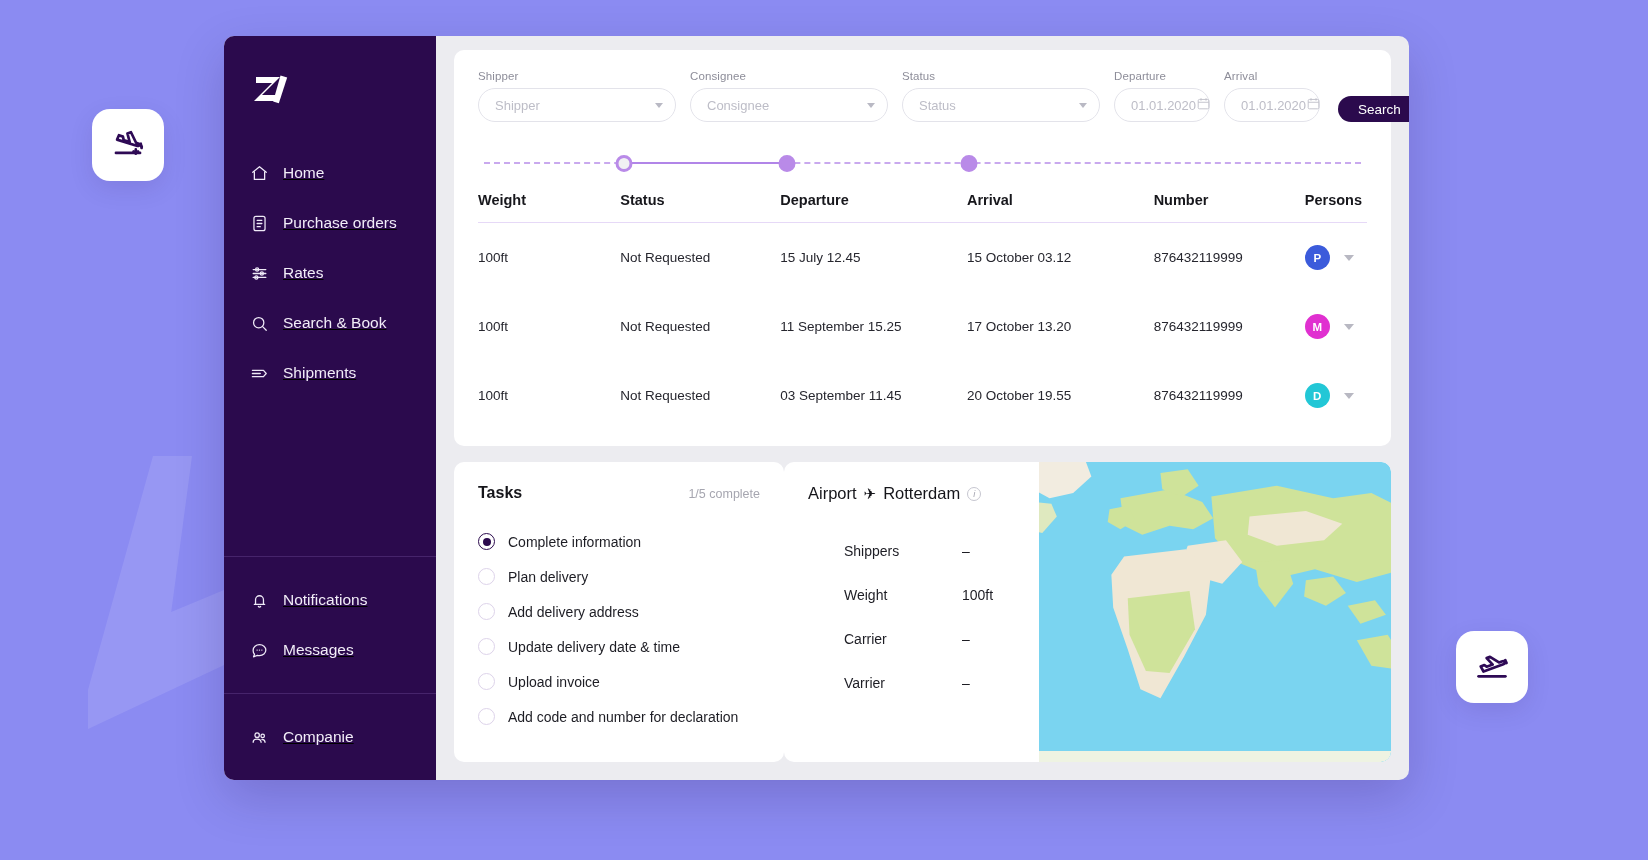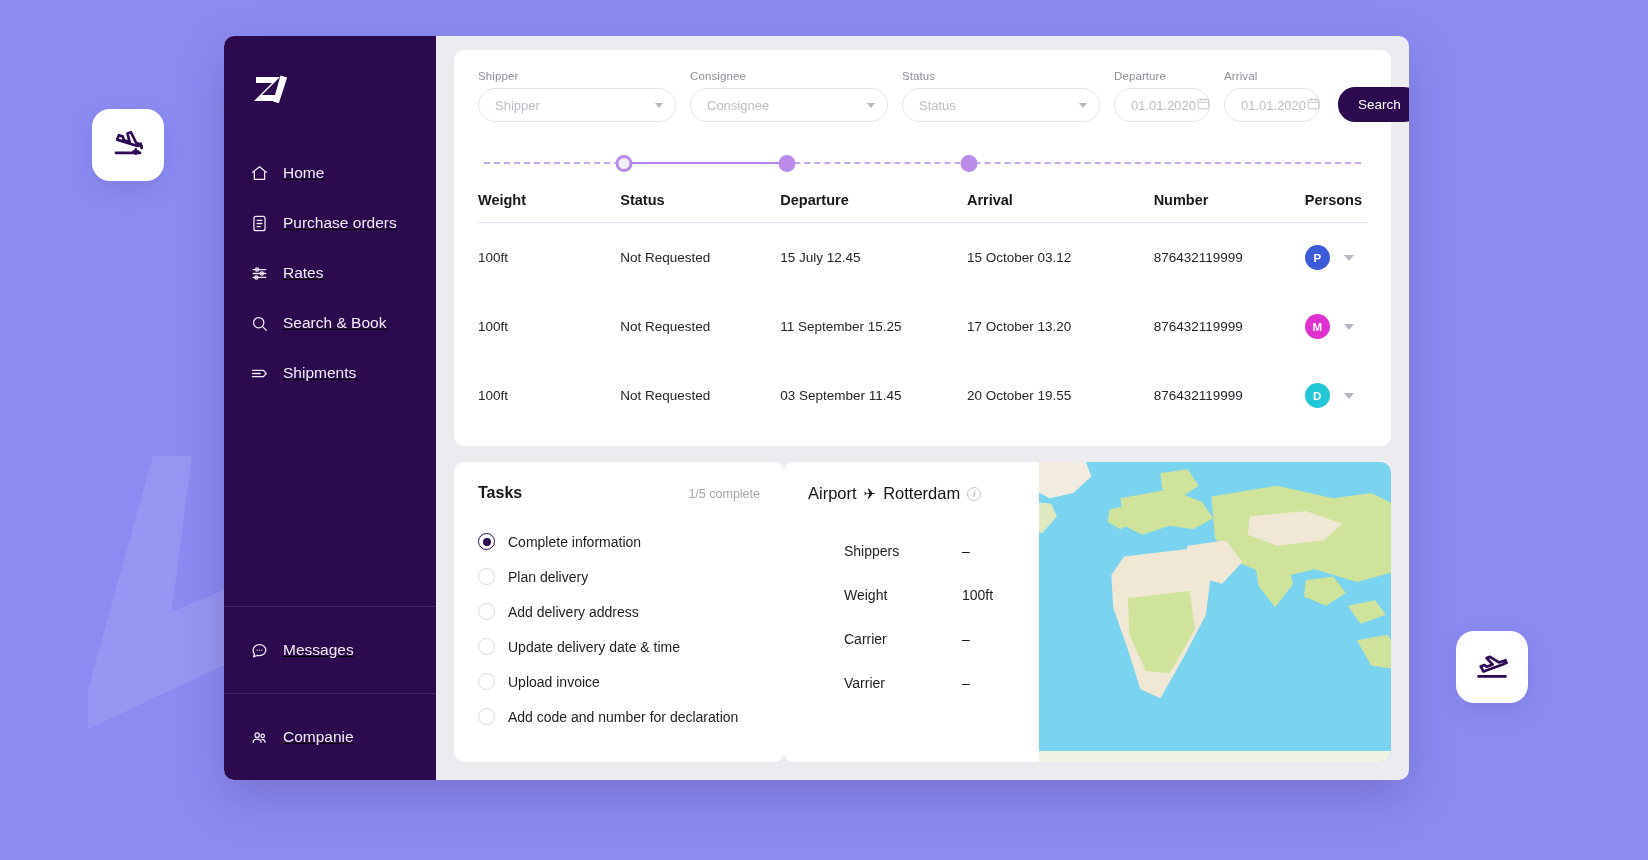--- a/index.html
+++ b/index.html
@@ -113,21 +113,21 @@
   .date-box  { width: 96px; justify-content: space-between; padding-right: 10px; }
   .ph { font-size: 13px; color: #bdbdc7; }
   .caret {
     width: 0; height: 0;
     border-left: 4.5px solid transparent;
     border-right: 4.5px solid transparent;
     border-top: 5px solid #b9b9c4;
   }
   .cal-ico svg { width: 15px; height: 15px; stroke: #c0c0ca; fill: none; stroke-width: 1.5; }
   .search-btn {
-    height: 35px; padding: 0 20px;
+    height: 26px; padding: 0 20px;
     background: #2b0a4d; color: #fff;
     border: none; border-radius: 17px;
     font-size: 13.5px; font-family: inherit;
     cursor: pointer; margin-left: 4px;
   }
 
   
   .slider-wrap {
     position: relative;
     height: 34px;
@@ -340,20 +340,30 @@
             </svg>
         </span>
         <span>Shipments</span>
       </div>
     </nav>
 
     <div class="nav-spacer"></div>
 
     <div class="nav-divider"></div>
     <nav class="nav-group group-pad">
+      <div class="nav-item">
+        <span class="ico">
+          <svg viewBox="0 0 24 24">
+              <path d="M7 17V11a5 5 0 0110 0v6"></path>
+              <path d="M5.5 17h13"></path>
+              <path d="M10.5 19.5a1.8 1.8 0 003 0"></path>
+            </svg>
+        </span>
+        <span>Notifications</span>
+      </div>
       <div class="nav-item">
         <span class="ico">
           <svg viewBox="0 0 24 24">
               <path d="M20 11.5c0 4-3.6 7-8 7a9.5 9.5 0 01-2.6-.35L4.5 20l1.2-3.3A6.9 6.9 0 014 11.5c0-3.9 3.6-7 8-7s8 3.1 8 7z"></path>
               <circle cx="9" cy="11.5" r=".9" fill="#efeaf7" stroke="none"></circle>
               <circle cx="12" cy="11.5" r=".9" fill="#efeaf7" stroke="none"></circle>
               <circle cx="15" cy="11.5" r=".9" fill="#efeaf7" stroke="none"></circle>
             </svg>
         </span>
         <span>Messages</span>

